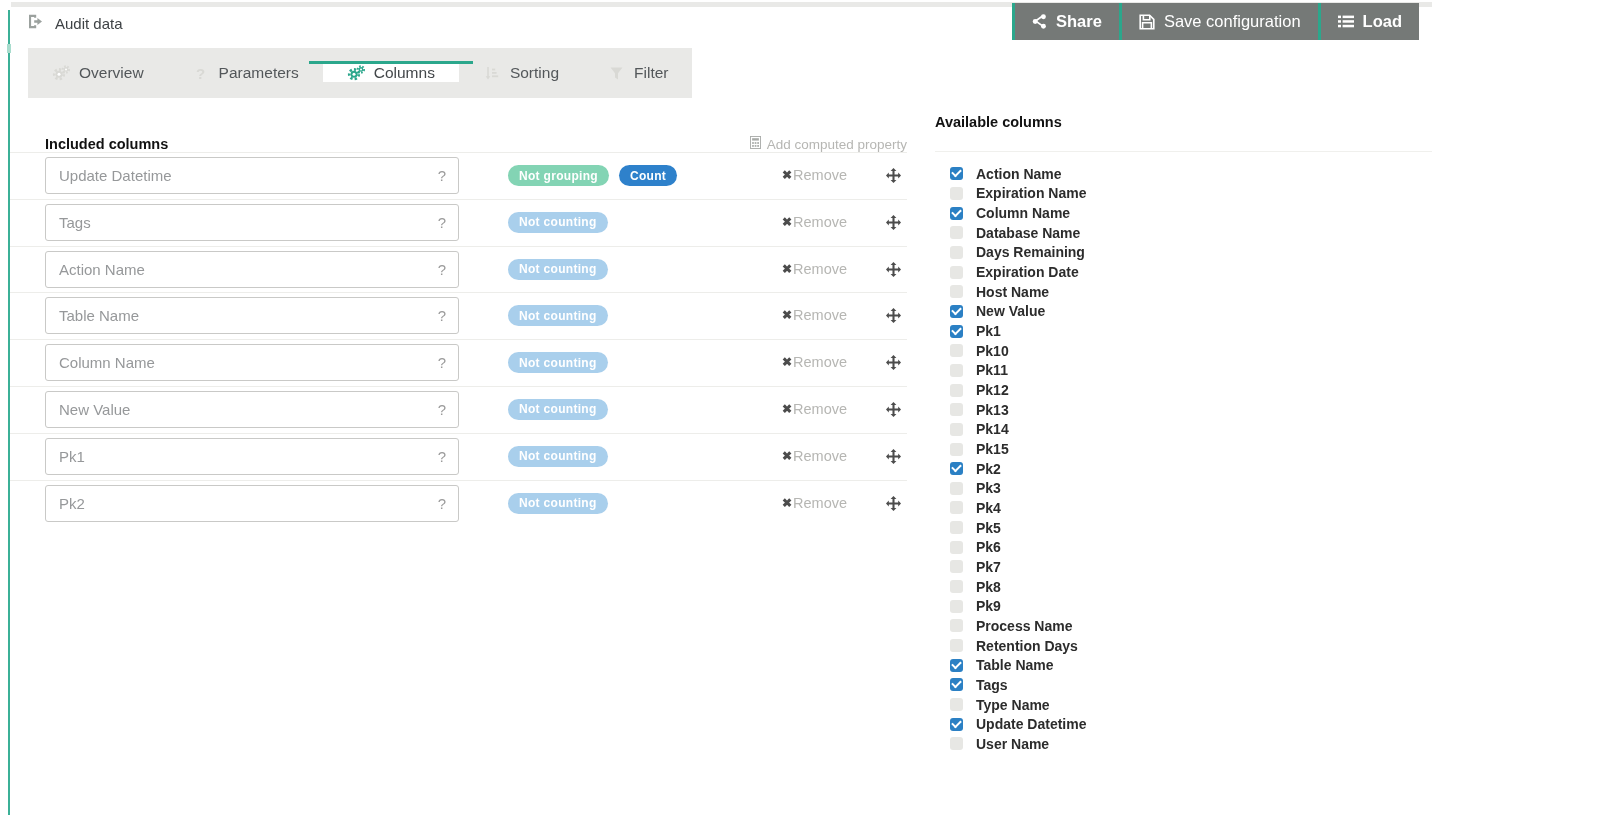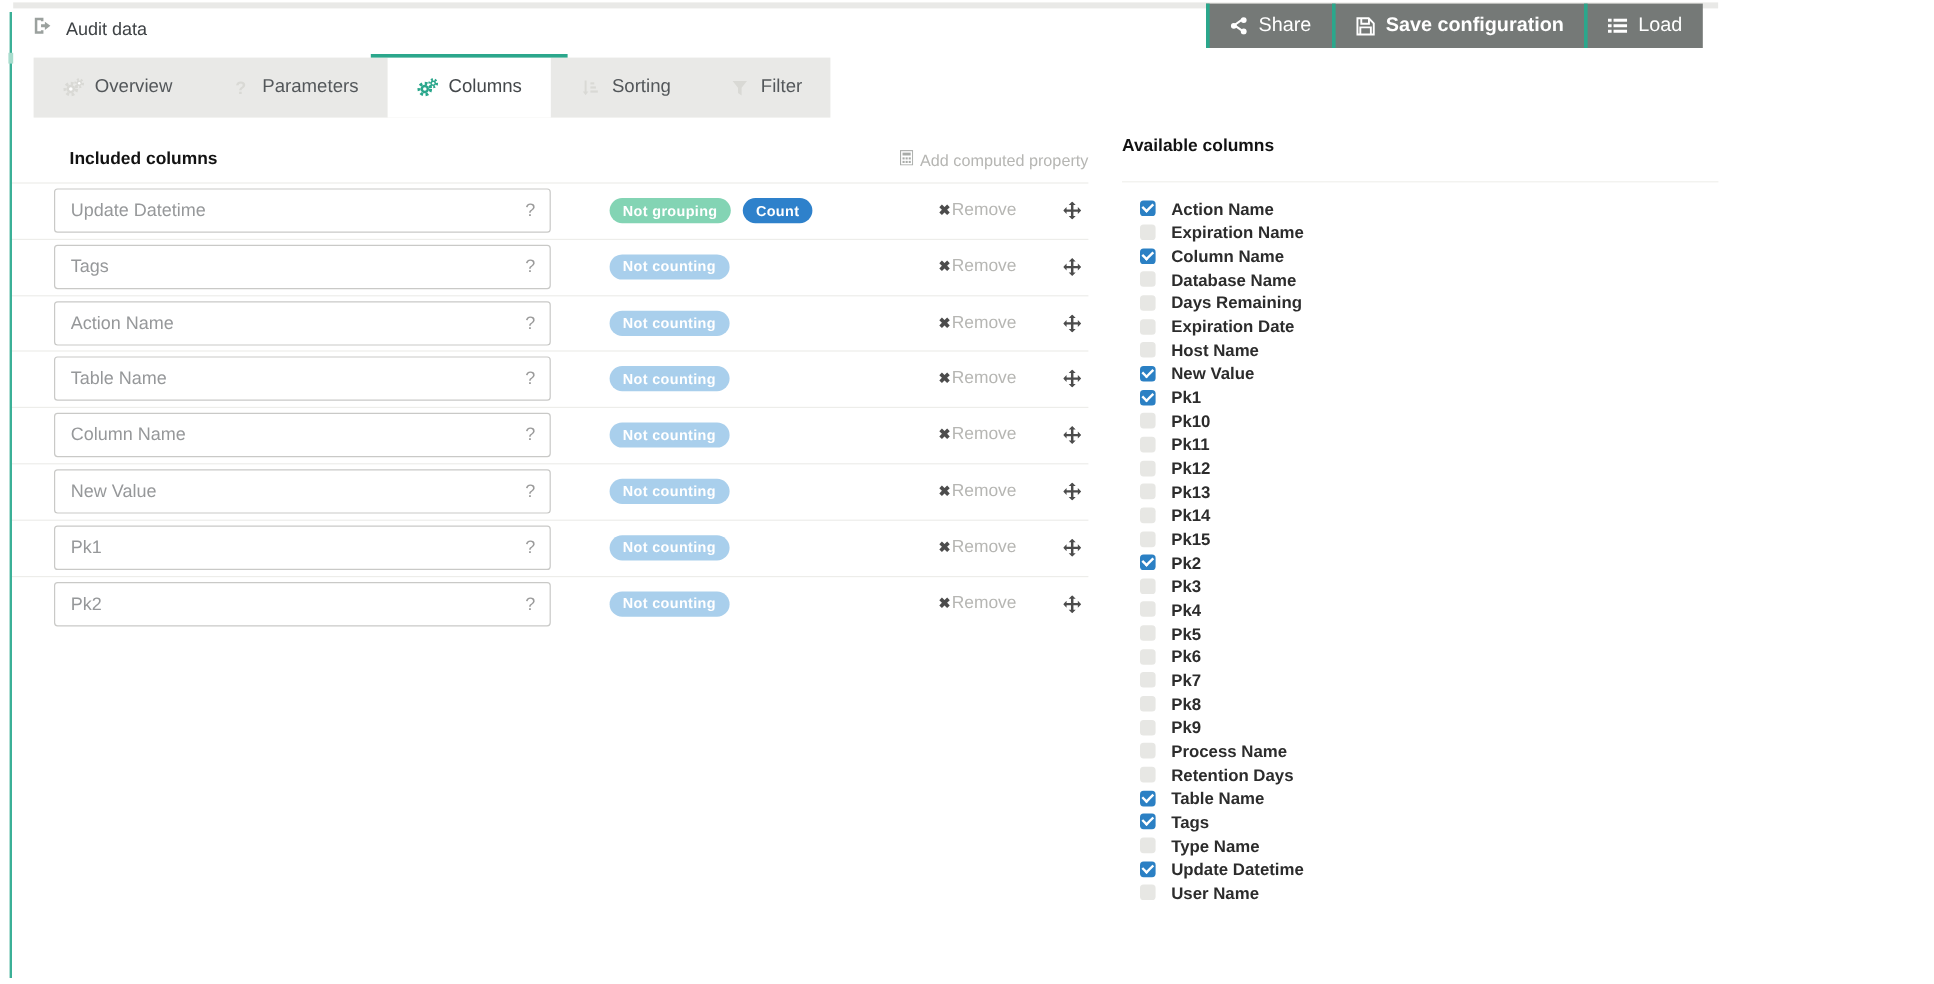--- a/index.html
+++ b/index.html
@@ -10,36 +10,36 @@
   .top-strip { position:absolute; left:11px; top:2px; right:0; height:5px; background:#e9e9e7; }
   .left-rail { position:absolute; left:8px; top:10px; width:2px; height:805px; background:#3bb097; }
   .rail-notch { position:absolute; left:7px; top:44px; width:4px; height:9px; background:#a8dccd; cursor:col-resize; }
 
   
   .app-header { position:absolute; left:28px; top:14px; display:flex; align-items:center; }
   .app-title { margin-left:10px; font-size:15px; color:#3e4245; }
   .header-buttons { position:absolute; top:3px; right:13px; display:flex; }
   .hbtn { display:flex; align-items:center; gap:9px; background:var(--btn,#757a77); color:#fff;
           border:none; border-left:3px solid var(--accent,#2ba78c); padding:0 17px; height:37px;
-          font-size:16.5px; font-family:inherit; cursor:pointer; }
-  .hbtn.bold { font-weight:bold; }
+          font-size:16.5px; font-family:inherit; cursor:pointer;font-weight:bold; }
+  .hbtn.bold { font-weight:normal; }
   .hbtn .ico { display:flex; align-items:center; }
 
   
-  .tabs { position:absolute; left:28px; top:48px; height:50px; display:flex; background:#e9e9e7; }
+  .tabs { position:absolute; left:28px; top:48px; height:50px; display:flex; background:#e9e9e7;align-items:center; }
   .tab { position:relative; display:flex; align-items:center; gap:9px; padding:0 24px;
          font-size:15.5px; color:#53575a; cursor:pointer; white-space:nowrap; }
   .tab.active { background:#fff; color:#43474a; }
   .tab.active::before { content:''; position:absolute; left:-14px; right:-14px; top:-3px; height:3px;
                         background:var(--accent,#2ba78c); }
   .tico { display:flex; align-items:center; justify-content:center; width:18px; }
 
   
   .panel-left { position:absolute; left:10px; top:106px; width:897px; }
-  .panel-head { display:flex; align-items:center; padding-top:8px; height:38px;padding-left:13px; }
+  .panel-head { display:flex; align-items:flex-end; padding-top:8px; height:38px; }
   .panel-title { margin-left:35px; font-size:14.5px; font-weight:bold; color:#121212; }
   .add-computed { margin-left:auto; display:flex; align-items:center; gap:6px; color:#b6b6b3;
                   font-size:13.5px; cursor:pointer; }
   .rows {}
   .row { position:relative; height:45.8px; border-top:1px solid #ededea; }
   .field { position:absolute; left:35px; top:4px; width:412px; height:35px; border:1px solid #c9c9c7;
            border-radius:3px; display:flex; align-items:center; background:#fff; }
   .field input { border:none; outline:none; flex:1; min-width:0; padding:0 0 0 13px; font-size:15px;
                  color:#96989a; font-family:inherit; background:transparent; }
   .q { padding-right:12px; color:#9b9b9b; font-size:15px; cursor:pointer; }

